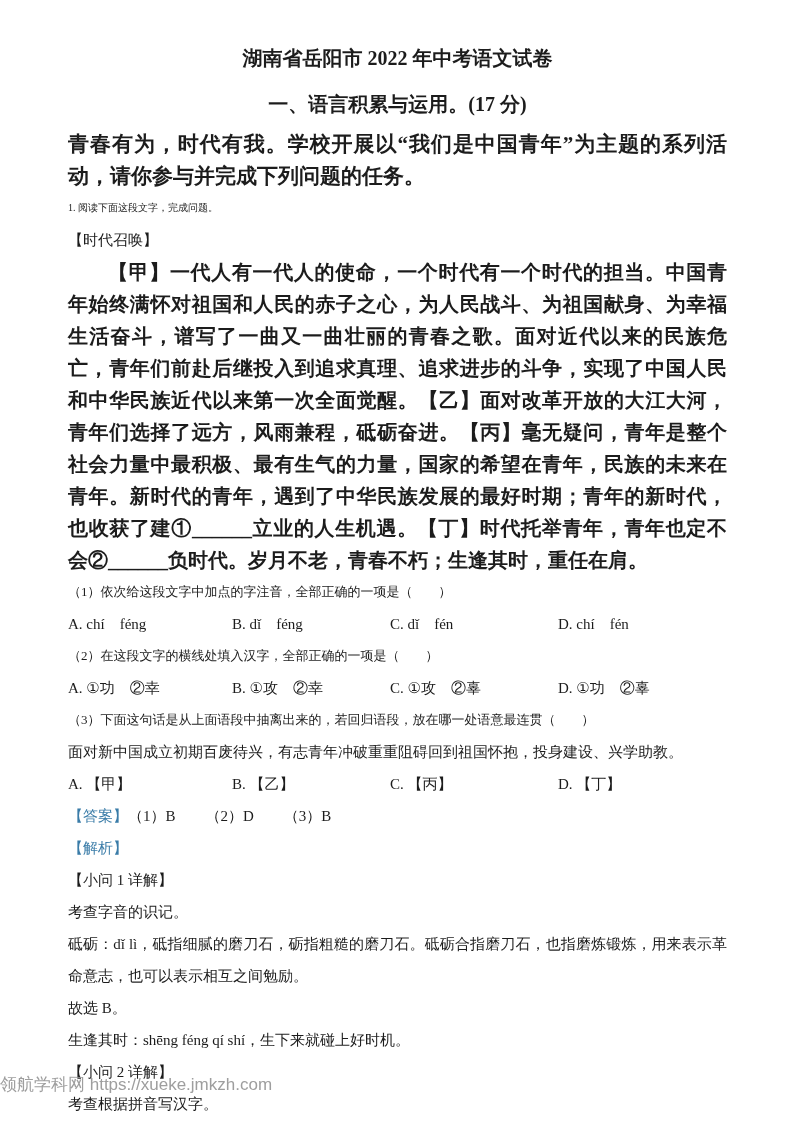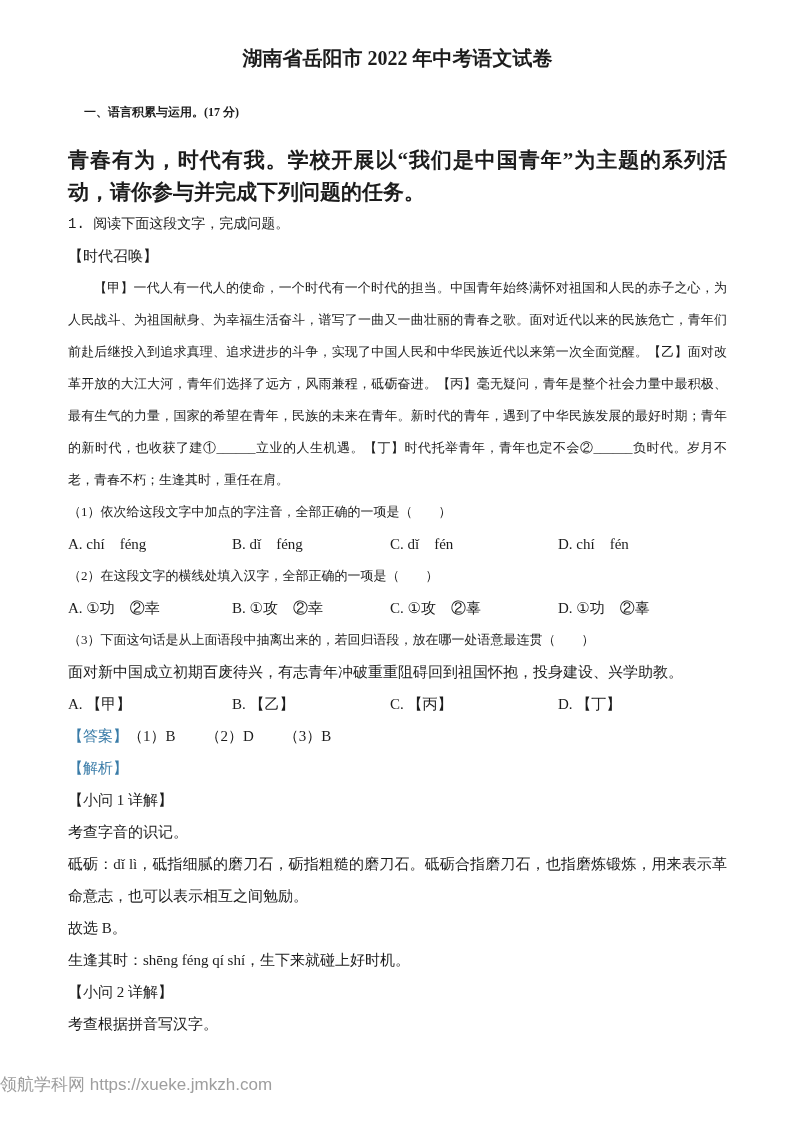--- a/index.html
+++ b/index.html
@@ -11,31 +11,31 @@
   .page {
     position: absolute; inset: 0;
     padding: 36px 66px 0 68px;
     box-sizing: border-box;
   }
   .doc-title {
     text-align: center; font-size: 20px; font-weight: bold;
     line-height: 44px; margin: 0;
   }
   .section-heading {
-    font-size: 12px; font-weight: bold; line-height: 32px; margin: 16px;
+    font-size: 20px; font-weight: bold; line-height: 32px; margin: 8px; text-align: center;
   }
   .intro-paragraph {
     font-size: 21px; font-weight: bold; line-height: 32px;
     text-align: justify; margin: 0;
   }
-  .lead-line { font-size: 14px; line-height: 32px; margin: 0; font-family: Liberation Mono, monospace; }
+  .lead-line { font-size: 10px; line-height: 32px; margin: 0; }
   .passage-tag { font-size: 15px; line-height: 32px; margin: 0; }
   .passage {
-    font-size: 13px; line-height: 32px; text-indent: 2em;
-    text-align: justify; margin: 0;
+    font-size: 20px; line-height: 32px; text-indent: 2em;
+    text-align: justify; margin: 0; font-weight: bold;
   }
   .em-dot { position: relative; }
   .em-dot::after {
     content: "•"; position: absolute; left: 50%; transform: translateX(-50%);
     bottom: -0.58em; font-size: 9px; color: #333;
   }
   .stem { font-size: 13px; line-height: 32px; margin: 0; }
   .options-row {
     display: grid; grid-template-columns: 164px 158px 168px 1fr;
     font-size: 15px; line-height: 32px; margin: 0;

